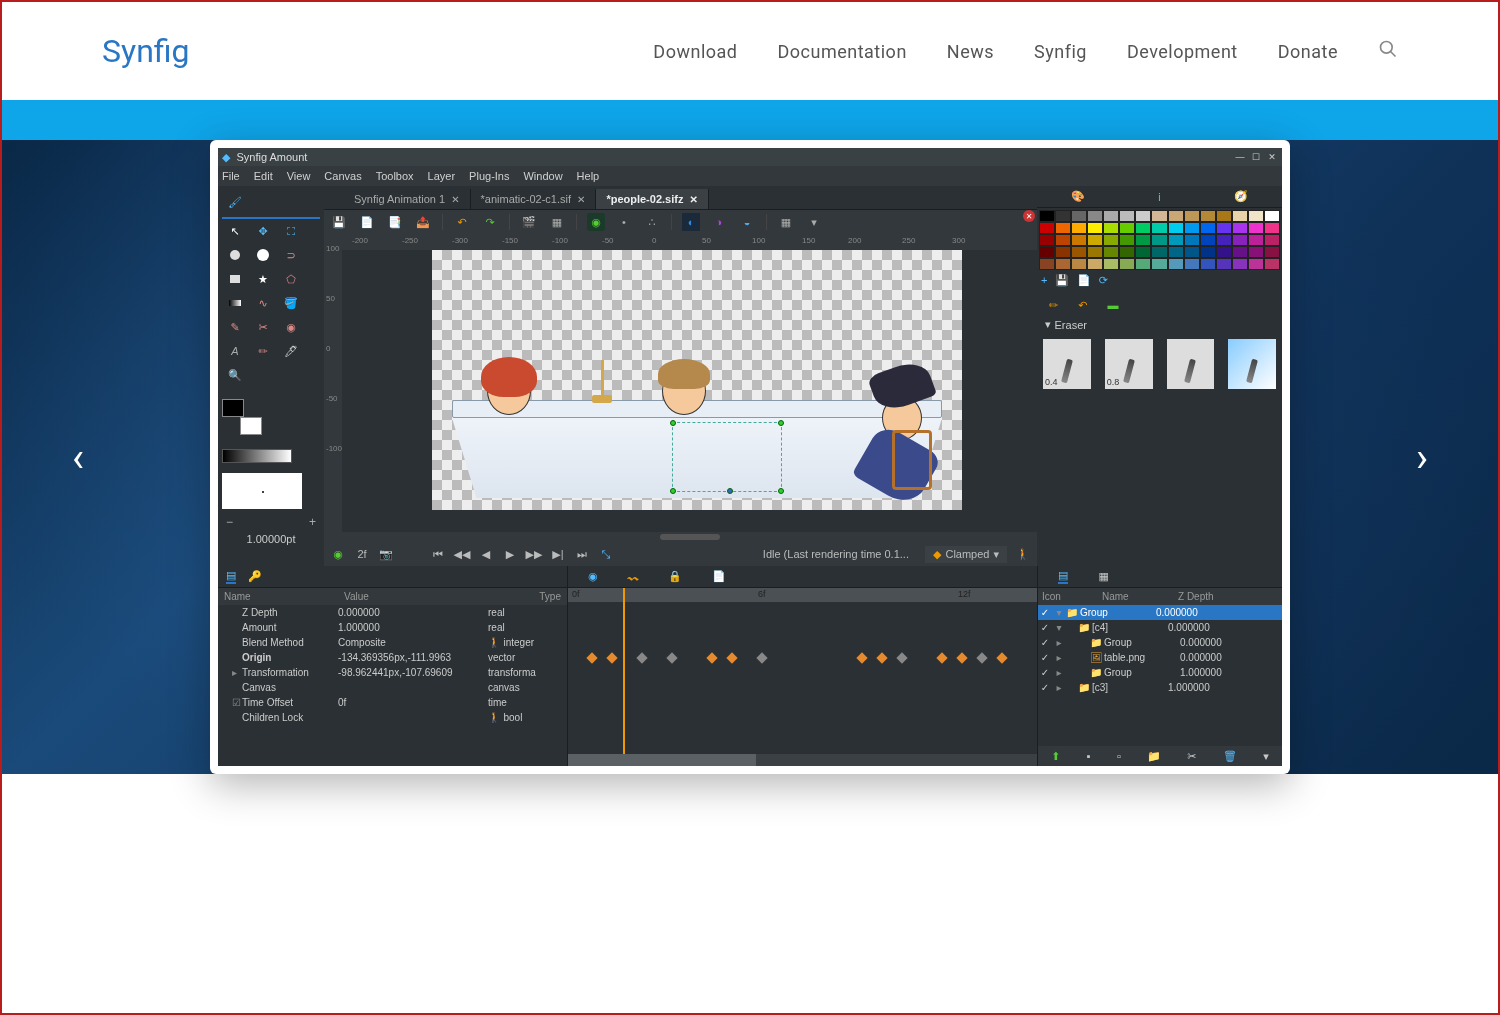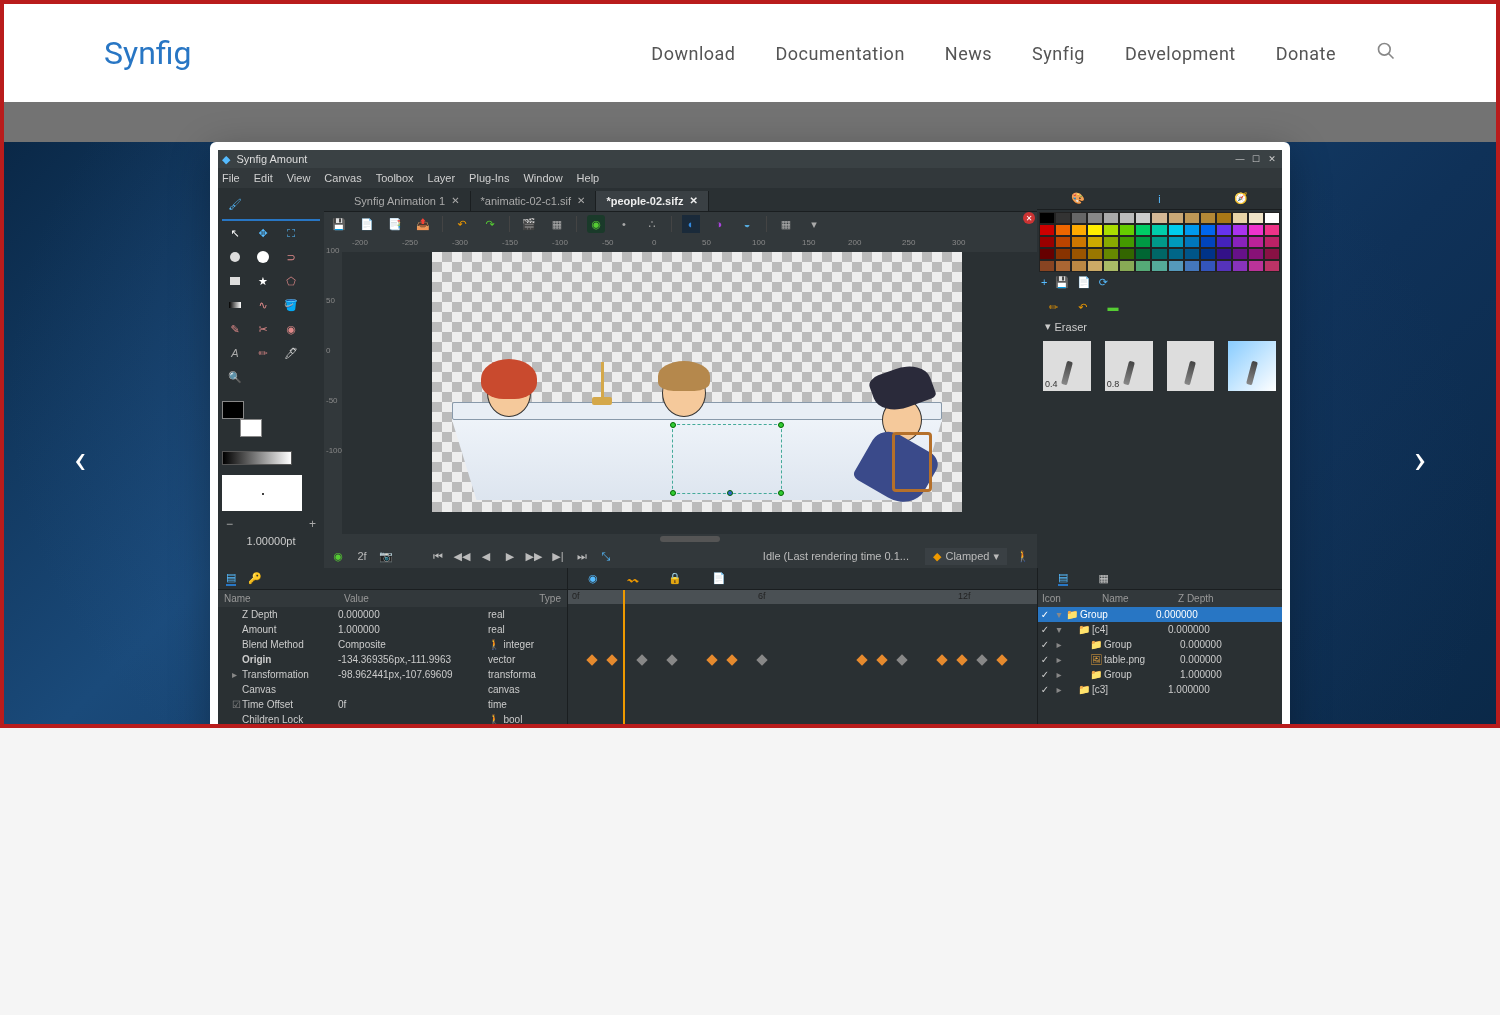--- a/index.html
+++ b/index.html
@@ -1,17 +1,17 @@
 <!DOCTYPE html>
 <html><head>
 <meta charset="utf-8">
 <style>
 * { margin: 0; padding: 0; box-sizing: border-box; }
 body { font-family: -apple-system, BlinkMacSystemFont, "Segoe UI", Roboto, sans-serif; background: #f5f5f5; }
-.outer { width: 1500px; height: 728px; background: #737373; border: 4px solid #b91c1c; position: relative; overflow: hidden; }
+.outer { width: 1500px; height: 1015px; background: #0ea5e9; border: 2px solid #b91c1c; position: relative; overflow: hidden; }
 
 
 .webnav { height: 98px; background: #fff; display: flex; align-items: center; padding: 0 100px; }
 .logo { font-size: 32px; color: #2876c4; font-weight: 400; }
 .navlinks { margin-left: auto; display: flex; gap: 40px; align-items: center; }
 .navlinks a { color: #555; font-size: 18px; text-decoration: none; letter-spacing: 0.5px; }
 .search-ico svg { width: 20px; height: 20px; stroke: #888; fill: none; stroke-width: 2; }
 
 
 .hero { position: relative; background: linear-gradient(135deg, #0a2847 0%, #1a4a7a 30%, #0f3158 70%, #0a2847 100%); padding-bottom: 0; }
@@ -49,21 +49,21 @@
 .fgbg .fg { background: #000; top: 0; left: 0; z-index: 2; }
 .fgbg .bg { background: #fff; bottom: 0; right: 0; }
 .gradbar { width: 70px; height: 14px; background: linear-gradient(90deg, #000, #fff); margin: 6px 4px; border: 1px solid #555; }
 .brushprev { width: 80px; height: 36px; background: #fff; margin: 4px; position: relative; }
 .brushprev::after { content: ''; position: absolute; left: 50%; top: 50%; width: 2px; height: 2px; background: #000; border-radius: 50%; }
 .sizectl { display: flex; justify-content: space-between; padding: 2px 8px; font-size: 12px; color: #aaa; }
 .sizeval { text-align: center; font-size: 11px; color: #ccc; padding: 2px 0; }
 
 
 .doctabs { height: 24px; background: #2a3033; display: flex; align-items: flex-end; padding-left: 20px; border-bottom: 1px solid #1a1e20; }
-.doctab { padding: 4px 10px; color: #aaa; font-size: 11px; display: flex; align-items: flex-start; gap: 6px; border-right: 1px solid #1a1e20; }
+.doctab { padding: 4px 10px; color: #aaa; font-size: 11px; display: flex; align-items: flex-end; gap: 6px; border-right: 1px solid #1a1e20; }
 .doctab.active { background: #3a4044; color: #eee; font-weight: bold; }
 .doctab .close { font-size: 10px; }
 
 
 .doctoolbar { height: 24px; background: #32383b; display: flex; align-items: center; padding: 0 6px; gap: 10px; }
 .tbtn { width: 18px; height: 18px; display: flex; align-items: center; justify-content: center; color: #aaa; }
 .tsep { width: 1px; height: 16px; background: #444; }
 
 
 .canvasarea { flex: 1; display: flex; background: #2a3033; position: relative; }

